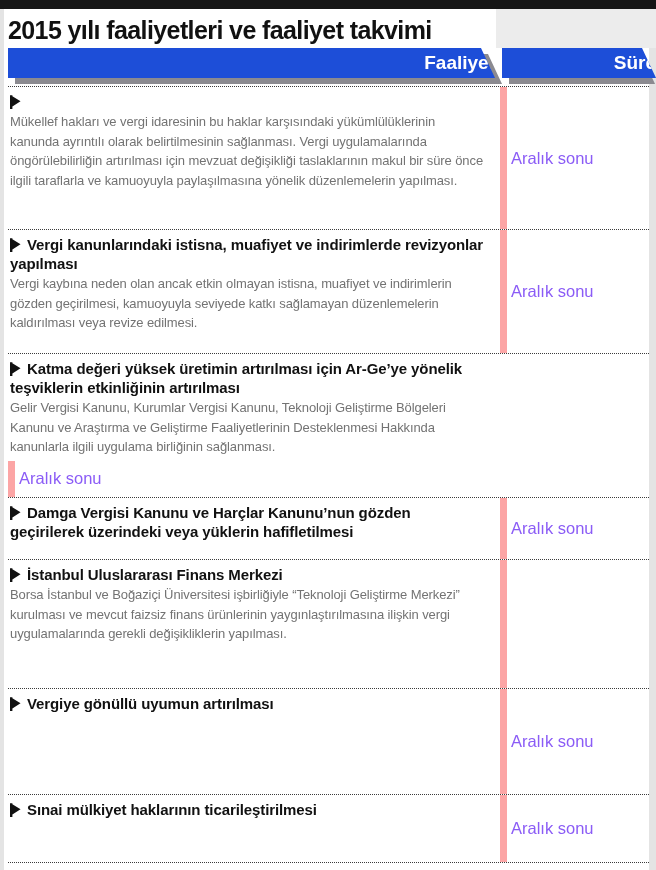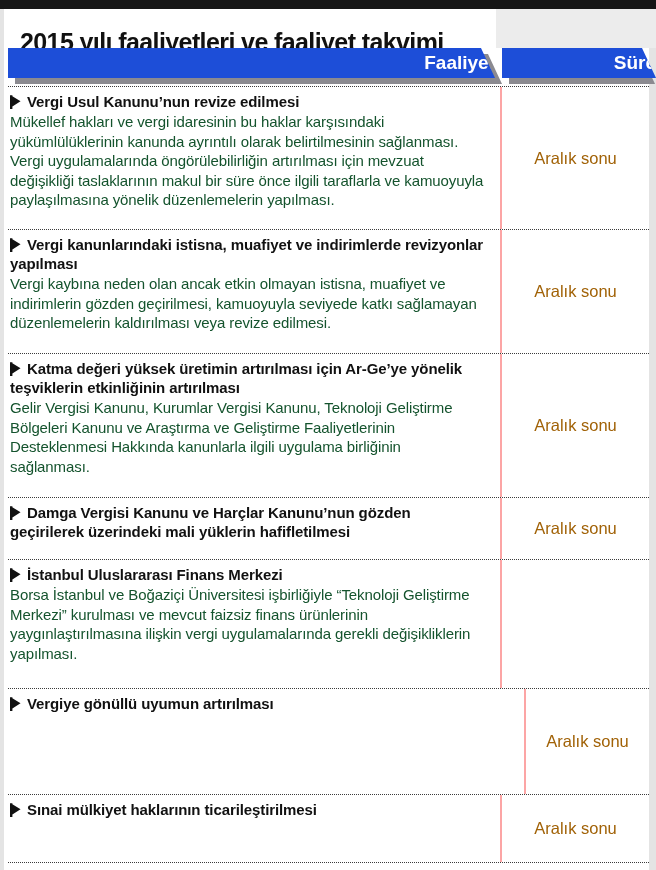--- a/index.html
+++ b/index.html
@@ -13,21 +13,21 @@
   
   .topbar{position:absolute;left:0;top:0;width:656px;height:9px;background:#161616;}
   
   .edge-left{position:absolute;left:0;top:9px;width:4px;height:861px;background:#e4e4e4;}
   .edge-right{position:absolute;right:0;top:9px;width:7px;height:861px;background:#e4e4e4;}
   .corner-bg{position:absolute;left:496px;top:9px;width:160px;height:39px;background:#ececec;}
 
   
   .title-band{position:absolute;left:0;top:9px;width:656px;height:39px;}
   h1.headline{
-    margin:12px;padding:7px 0 0 8px;
+    margin:0;padding:7px 0 0 8px;
     font-size:25px;font-weight:bold;letter-spacing:-0.6px;color:#111;
     position:relative;z-index:2;
   }
 
   
   .tabs{position:absolute;left:0;top:48px;width:656px;height:38px;}
   .tab,.tab-shadow{
     position:absolute;height:30px;
     clip-path:polygon(0 0,calc(100% - 14px) 0,100% 100%,0 100%);
   }
@@ -41,36 +41,36 @@
   .tab-sure-shadow{left:509px;top:6px;width:146px;}
 
   
   .table-body{
     position:absolute;left:8px;top:86px;width:641px;
     border-bottom:1px dotted #3c3c3c;
   }
   .row{display:flex;border-top:1px dotted #3c3c3c;box-sizing:border-box;}
   .fcell{width:492px;box-sizing:border-box;padding:5px 16px 4px 2px;}
   .scell{
-    flex:1;border-left:2px solid #fca5a5;
-    display:flex;align-items:center;justify-content:center;
-    font-size:16.5px;color:#a16207;box-sizing:border-box;padding:0 4px;
+    flex:1;border-left:7px solid #fca5a5;
+    display:flex;align-items:center;
+    font-size:16.5px;color:#8b5cf6;box-sizing:border-box;padding:0 4px;
     text-align:center;
   }
-  .r1{min-height:143px;} .r2{min-height:124px;} .r3{min-height:144px;}
-  .r4{min-height:62px;}  .r5{min-height:129px;} .r6{min-height:106px;gap:24px;}
+  .r1{min-height:143px;} .r2{min-height:124px;} .r3{min-height:144px;flex-direction:column;}
+  .r4{min-height:62px;}  .r5{min-height:129px;} .r6{min-height:106px;}
   .r7{min-height:68px;}
 
   p.rtitle{
     margin:0 0 1px 0;font-size:15px;font-weight:bold;line-height:19px;
     color:#111;letter-spacing:-0.1px;
   }
   p.rbody{
-    margin:0;font-size:15px;font-weight:normal;line-height:19.5px;
-    color:#14532d;letter-spacing:-0.1px;
+    margin:0;font-size:13px;font-weight:normal;line-height:19.5px;
+    color:#737373;letter-spacing:-0.1px;
   }
   svg.bullet{
     display:inline-block;width:11px;height:14px;margin-right:6px;
     vertical-align:-2px;fill:#111;
   }
 </style>
 </head>
 <body>
 
 <div class="topbar"></div>
@@ -92,21 +92,21 @@
     <span class="tab-label">Süre</span>
   </div>
 </div>
 
 <div class="table-body">
 
   <div class="row r1">
     <div class="fcell">
       <p class="rtitle"><svg class="bullet" viewBox="0 0 12 15">
             <path d="M0 0 h2.6 v15 h-2.6 z M2.6 1.2 L11.5 6.8 L2.6 12.4 z"></path>
-          </svg><span>Vergi Usul Kanunu’nun revize edilmesi</span></p>
+          </svg></p>
       <p class="rbody">Mükellef hakları ve vergi idaresinin bu haklar karşısındaki yükümlülüklerinin kanunda ayrıntılı olarak belirtilmesinin sağlanması. Vergi uygulamalarında öngörülebilirliğin artırılması için mevzuat değişikliği taslaklarının makul bir süre önce ilgili taraflarla ve kamuoyuyla paylaşılmasına yönelik düzenlemelerin yapılması.</p>
     </div>
     <div class="scell">
         <span>Aralık sonu</span>
       </div>
   </div>
 
   <div class="row r2">
     <div class="fcell">
       <p class="rtitle"><svg class="bullet" viewBox="0 0 12 15">
@@ -128,21 +128,21 @@
     </div>
     <div class="scell">
         <span>Aralık sonu</span>
       </div>
   </div>
 
   <div class="row r4">
     <div class="fcell">
       <p class="rtitle"><svg class="bullet" viewBox="0 0 12 15">
             <path d="M0 0 h2.6 v15 h-2.6 z M2.6 1.2 L11.5 6.8 L2.6 12.4 z"></path>
-          </svg><span>Damga Vergisi Kanunu ve Harçlar Kanunu’nun gözden geçirilerek üzerindeki mali yüklerin hafifletilmesi</span></p>
+          </svg><span>Damga Vergisi Kanunu ve Harçlar Kanunu’nun gözden geçirilerek üzerindeki veya yüklerin hafifletilmesi</span></p>
       <p class="rbody"></p>
     </div>
     <div class="scell">
         <span>Aralık sonu</span>
       </div>
   </div>
 
   <div class="row r5">
     <div class="fcell">
       <p class="rtitle"><svg class="bullet" viewBox="0 0 12 15">

